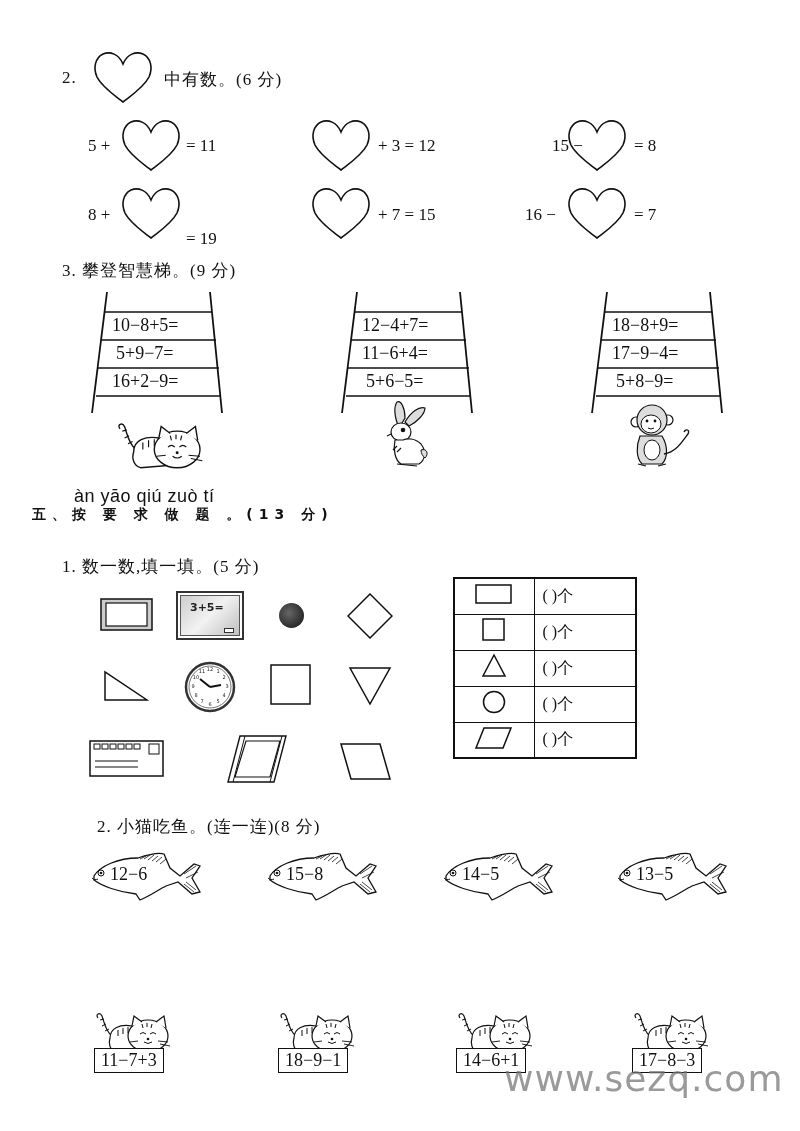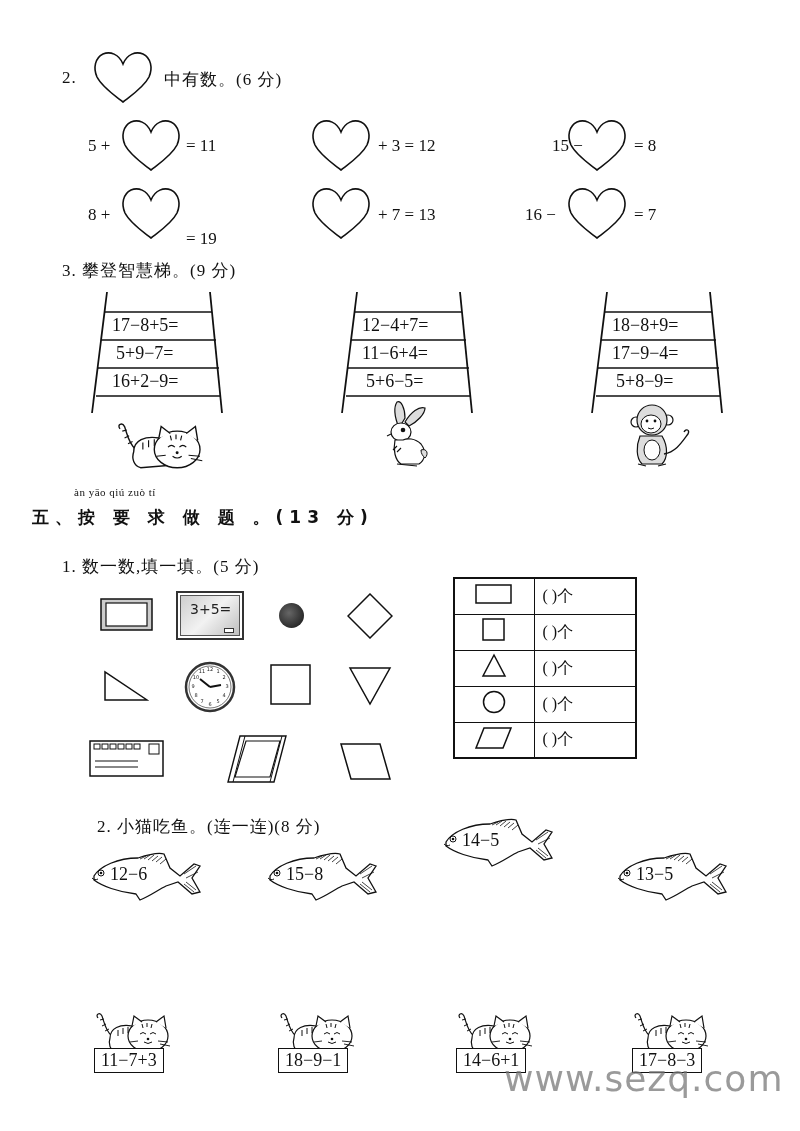--- a/index.html
+++ b/index.html
@@ -5,22 +5,22 @@
   * { box-sizing: border-box; margin: 0; padding: 0; }
   html, body { width: 800px; height: 1131px; background: #ffffff; overflow: hidden; }
   body { position: relative; font-family: "Liberation Serif", "DejaVu Serif", serif; color: #111; }
   .abs { position: absolute; }
   .q-title { font-size: 17px; letter-spacing: 1px; white-space: nowrap; }
   .eq { font-size: 17px; white-space: nowrap; }
   .heart { position: absolute; width: 62px; height: 54px; }
   .ladder { position: absolute; }
   .ladder svg { position: absolute; left: 0; top: 0; }
   .ladder-row { position: absolute; font-size: 18px; white-space: nowrap; }
-  .pinyin { font-family: Liberation Serif, serif; font-size: 11px; letter-spacing: 0.5px; white-space: nowrap; }
-  .section-title { font-size: 17px; font-weight: bold; letter-spacing: 6px; white-space: nowrap; font-family: "DejaVu Sans", sans-serif; }
+  .pinyin { font-family: Liberation Sans, sans-serif; font-size: 18px; letter-spacing: 0.5px; white-space: nowrap; }
+  .section-title { font-size: 14px; font-weight: bold; letter-spacing: 6px; white-space: nowrap; font-family: "DejaVu Sans", sans-serif; }
   table.count-table { position: absolute; border-collapse: collapse; border: 2px solid #111; }
   table.count-table td { border: 1.5px solid #111; height: 36px; }
   table.count-table td.shape-cell { width: 80px; text-align: center; vertical-align: middle; }
   table.count-table td.blank-cell { width: 102px; font-size: 16px; padding-left: 8px; white-space: nowrap; }
   .fish { position: absolute; width: 115px; height: 52px; }
   .fish-label { position: absolute; font-size: 18px; white-space: nowrap; }
   .cat { position: absolute; width: 82px; height: 42px; }
   .cat-box { position: absolute; border: 1.5px solid #111; background: #fff; font-size: 18px; line-height: 22px; height: 25px; padding: 0 6px; white-space: nowrap; }
   .watermark { position: absolute; font-family: "DejaVu Sans", sans-serif; font-size: 36px; color: rgba(120,120,120,0.75); letter-spacing: 1px; white-space: nowrap; }
 </style>
@@ -81,40 +81,40 @@
 
 <div class="abs eq" style="left:88px;top:205px;">8 +</div>
 <svg class="heart" style="left:120px;top:186px;">
     <use href="#heart-sym"></use>
   </svg>
 <div class="abs eq" style="left:186px;top:205px;margin-top:24px;">= 19</div>
 
 <svg class="heart" style="left:310px;top:186px;">
     <use href="#heart-sym"></use>
   </svg>
-<div class="abs eq" style="left:378px;top:205px;">+ 7 = 13</div>
+<div class="abs eq" style="left:378px;top:205px;">+ 7 = 15</div>
 
 <div class="abs eq" style="left:525px;top:205px;">16 −</div>
 <svg class="heart" style="left:566px;top:186px;">
     <use href="#heart-sym"></use>
   </svg>
 <div class="abs eq" style="left:634px;top:205px;">= 7</div>
 
 <div class="abs q-title" style="left:62px;top:259px;">3. 攀登智慧梯。(9 分)</div>
 
 <div class="ladder" style="left:88px;top:290px;width:150px;height:125px;">
   <svg width="150" height="125">
     <line x1="19" y1="2" x2="4" y2="123" stroke="#111" stroke-width="1.8"></line>
     <line x1="122" y1="2" x2="134" y2="123" stroke="#111" stroke-width="1.8"></line>
     <line x1="16" y1="22" x2="124" y2="22" stroke="#111" stroke-width="1.5"></line>
     <line x1="13" y1="50" x2="128" y2="50" stroke="#111" stroke-width="1.5"></line>
     <line x1="10" y1="78" x2="131" y2="78" stroke="#111" stroke-width="1.5"></line>
     <line x1="8" y1="106" x2="133" y2="106" stroke="#111" stroke-width="1.5"></line>
   </svg>
-  <div class="ladder-row" style="left:24px;top:25px;">17−8+5=</div>
+  <div class="ladder-row" style="left:24px;top:25px;">10−8+5=</div>
   <div class="ladder-row" style="left:28px;top:53px;">5+9−7=</div>
   <div class="ladder-row" style="left:24px;top:81px;text-align:right;">16+2−9=</div>
 </div>
 <svg class="cat" style="left:112px;top:422px;width:96px;height:48px;">
     <use href="#cat-sym"></use>
   </svg>
 
 <div class="ladder" style="left:338px;top:290px;width:150px;height:125px;">
   <svg width="150" height="125">
     <line x1="19" y1="2" x2="4" y2="123" stroke="#111" stroke-width="1.8"></line>
@@ -171,21 +171,21 @@
 <div class="abs pinyin" style="left:74px;top:486px;">àn  yāo  qiú  zuò   tí</div>
 <div class="abs section-title" style="left:32px;top:506px;">五、按 要 求 做 题 。(13 分)</div>
 
 <div class="abs q-title" style="left:62px;top:543px;margin-top:12px;">1. 数一数,填一填。(5 分)</div>
 
 <svg class="abs" style="left:100px;top:598px;" width="54" height="34">
   <rect x="1" y="1" width="51" height="31" fill="#ccc" stroke="#111" stroke-width="1.5"></rect>
   <rect x="6" y="5" width="41" height="23" fill="#fff" stroke="#111" stroke-width="1.2"></rect>
 </svg>
 <div class="abs" style="left:176px;top:591px;width:68px;height:49px;border:2px solid #333;background:linear-gradient(135deg,#c9c9c9,#f2f2f2 50%,#b8b8b8);box-shadow:inset 0 0 0 2px #fff, inset 0 0 0 3px #555;">
-  <div style="position:absolute;left:12px;top:8px;font-family:'DejaVu Sans',sans-serif;font-weight:normal;font-size:14px;color:#222;">3+5=</div>
+  <div style="position:absolute;left:12px;top:8px;font-family:'DejaVu Sans',sans-serif;font-weight:bold;font-size:11px;color:#222;">3+5=</div>
   <div style="position:absolute;right:8px;bottom:5px;width:10px;height:5px;border:1px solid #333;background:#fff;"></div>
 </div>
 <div class="abs" style="left:279px;top:603px;width:25px;height:25px;border-radius:50%;background:radial-gradient(circle at 40% 40%,#666,#111);"></div>
 <svg class="abs" style="left:347px;top:593px;" width="46" height="46">
   <polygon points="23,1 45,23 23,45 1,23" fill="#fff" stroke="#111" stroke-width="1.5"></polygon>
 </svg>
 
 <svg class="abs" style="left:103px;top:670px;" width="46" height="32">
   <polygon points="2,2 2,30 44,30" fill="#fff" stroke="#111" stroke-width="1.5"></polygon>
 </svg>
@@ -280,21 +280,21 @@
       <use href="#fish-sym"></use>
     </svg>
   <div class="fish-label" style="left:22px;top:14px;">12−6</div>
 </div>
 <div class="abs" style="left:264px;top:850px;width:115px;height:52px;">
   <svg class="fish" style="left:0;top:0;">
       <use href="#fish-sym"></use>
     </svg>
   <div class="fish-label" style="left:22px;top:14px;">15−8</div>
 </div>
-<div class="abs" style="left:440px;top:816px;width:115px;height:52px;">
+<div class="abs" style="left:440px;top:850px;width:115px;height:52px;">
   <svg class="fish" style="left:0;top:0;">
       <use href="#fish-sym"></use>
     </svg>
   <div class="fish-label" style="left:22px;top:14px;">14−5</div>
 </div>
 <div class="abs" style="left:614px;top:850px;width:115px;height:52px;">
   <svg class="fish" style="left:0;top:0;">
       <use href="#fish-sym"></use>
     </svg>
   <div class="fish-label" style="left:22px;top:14px;">13−5</div>

